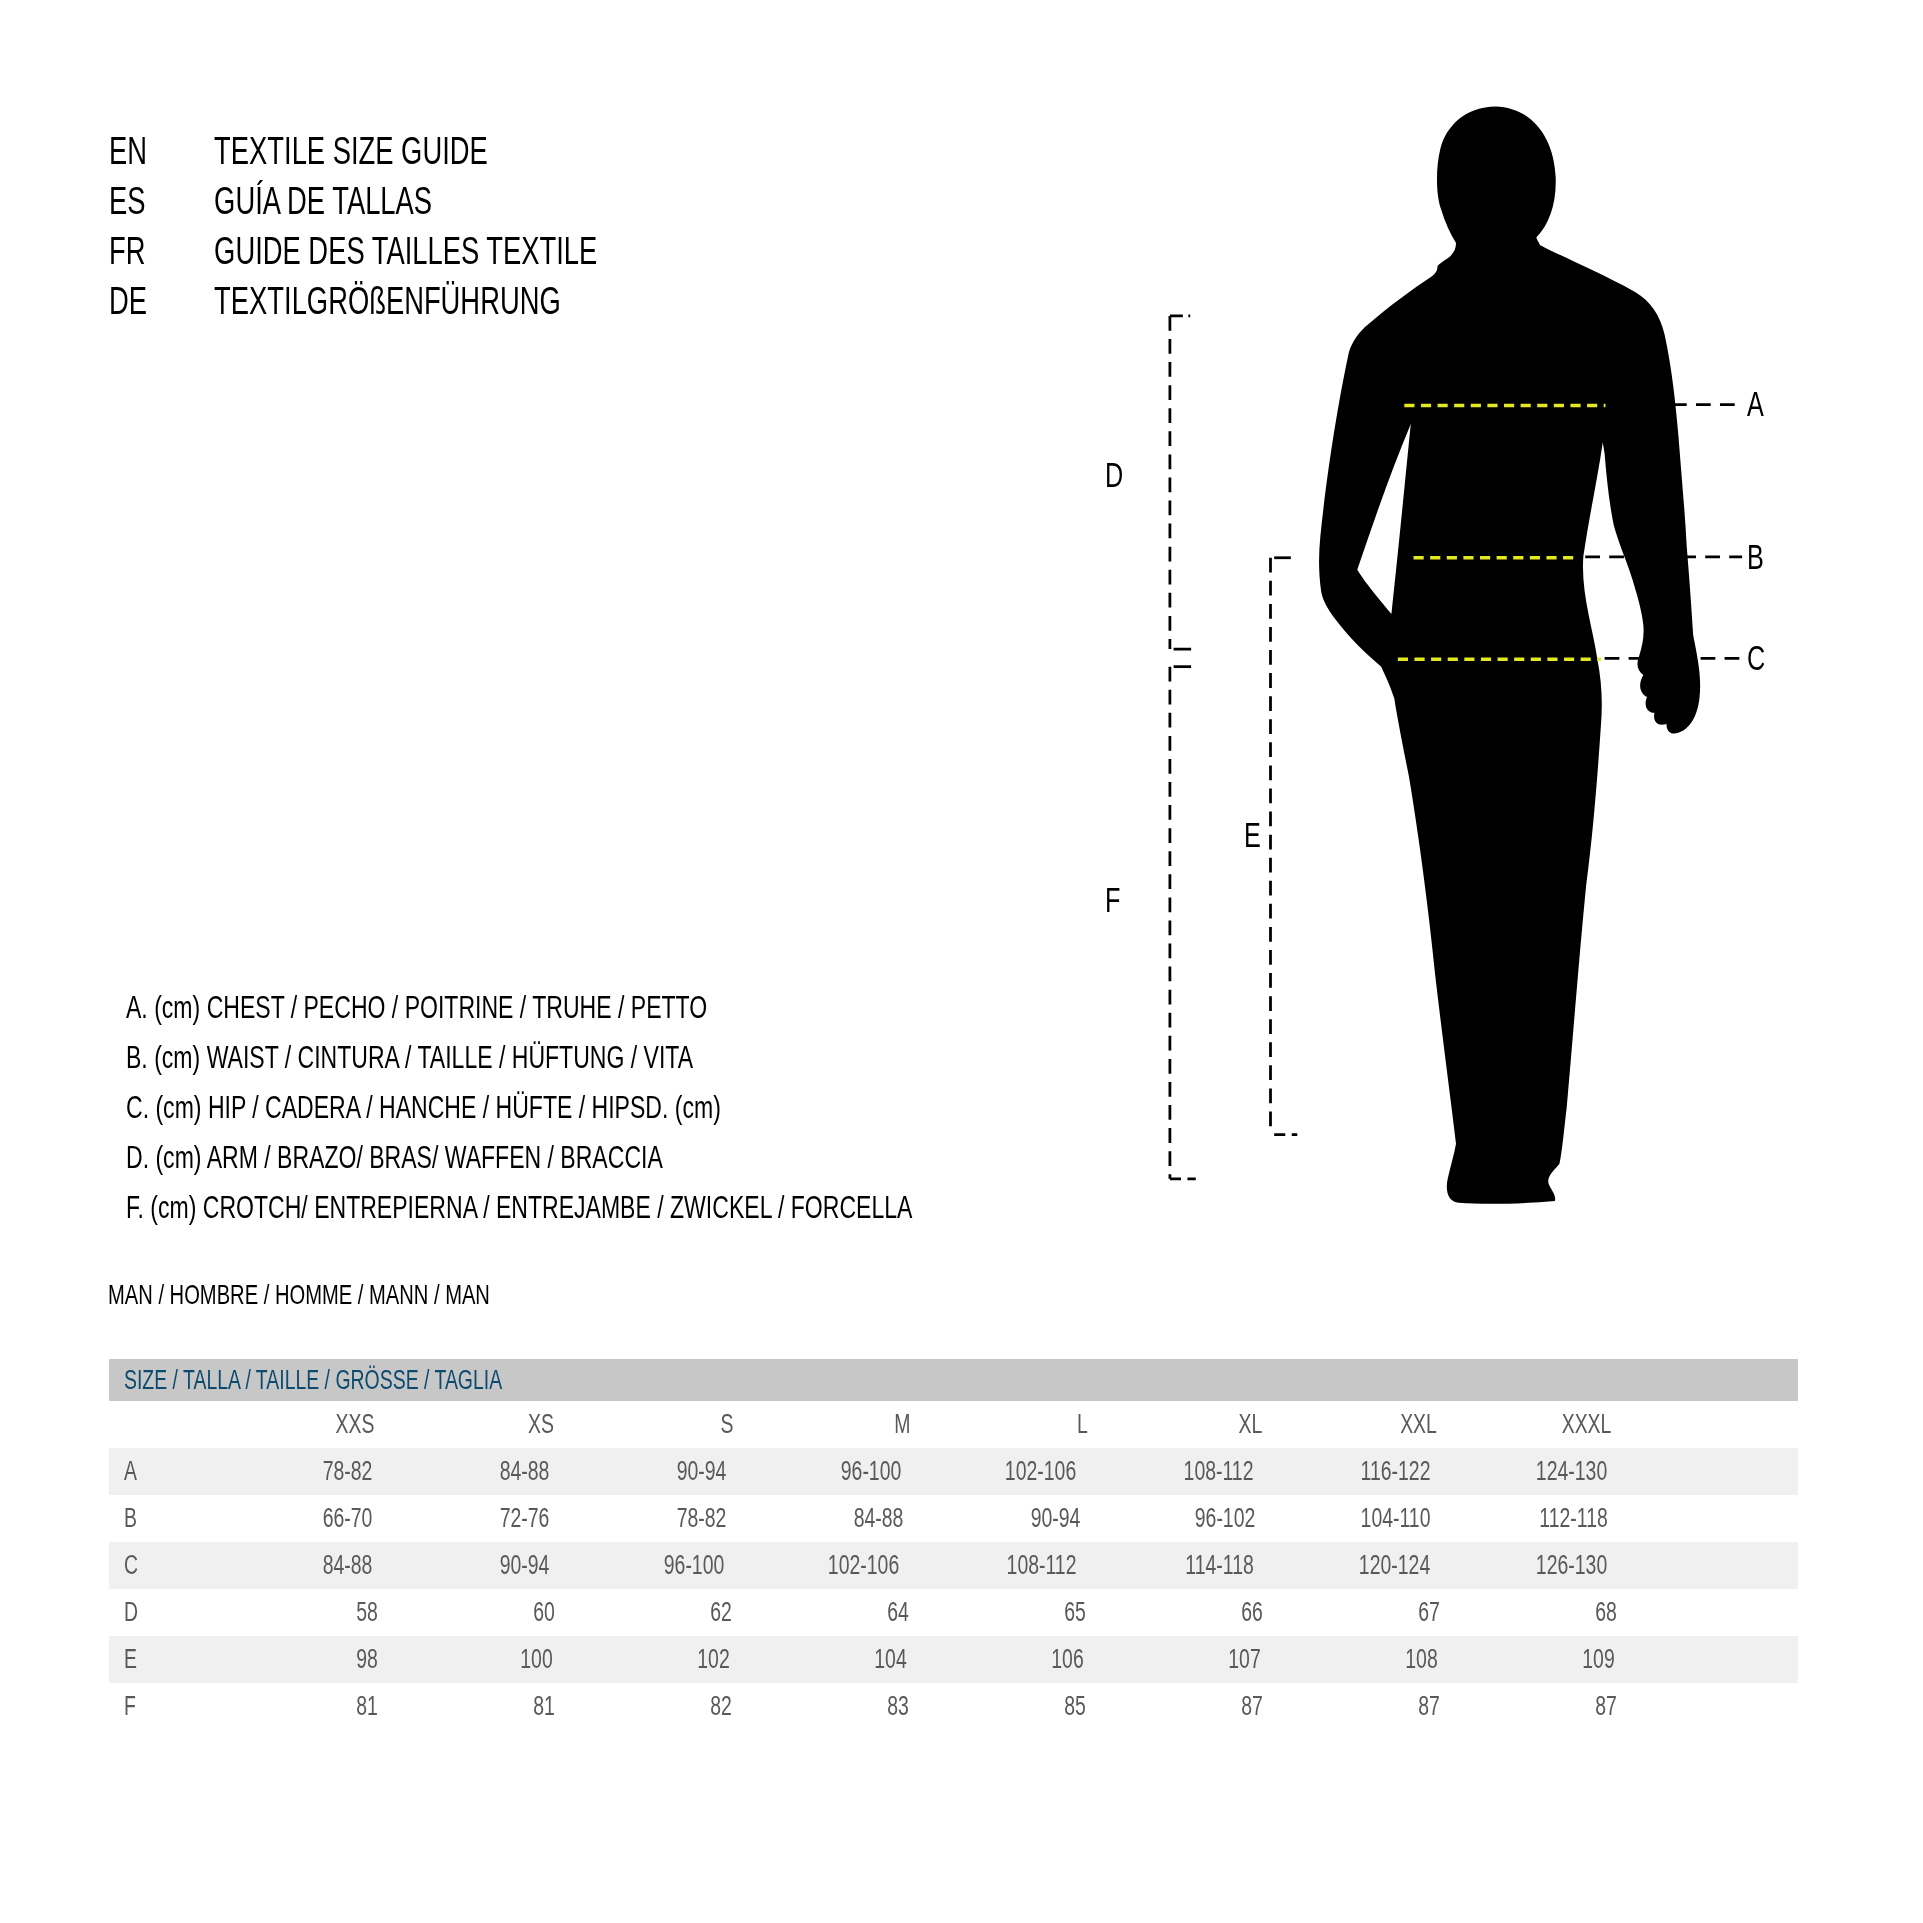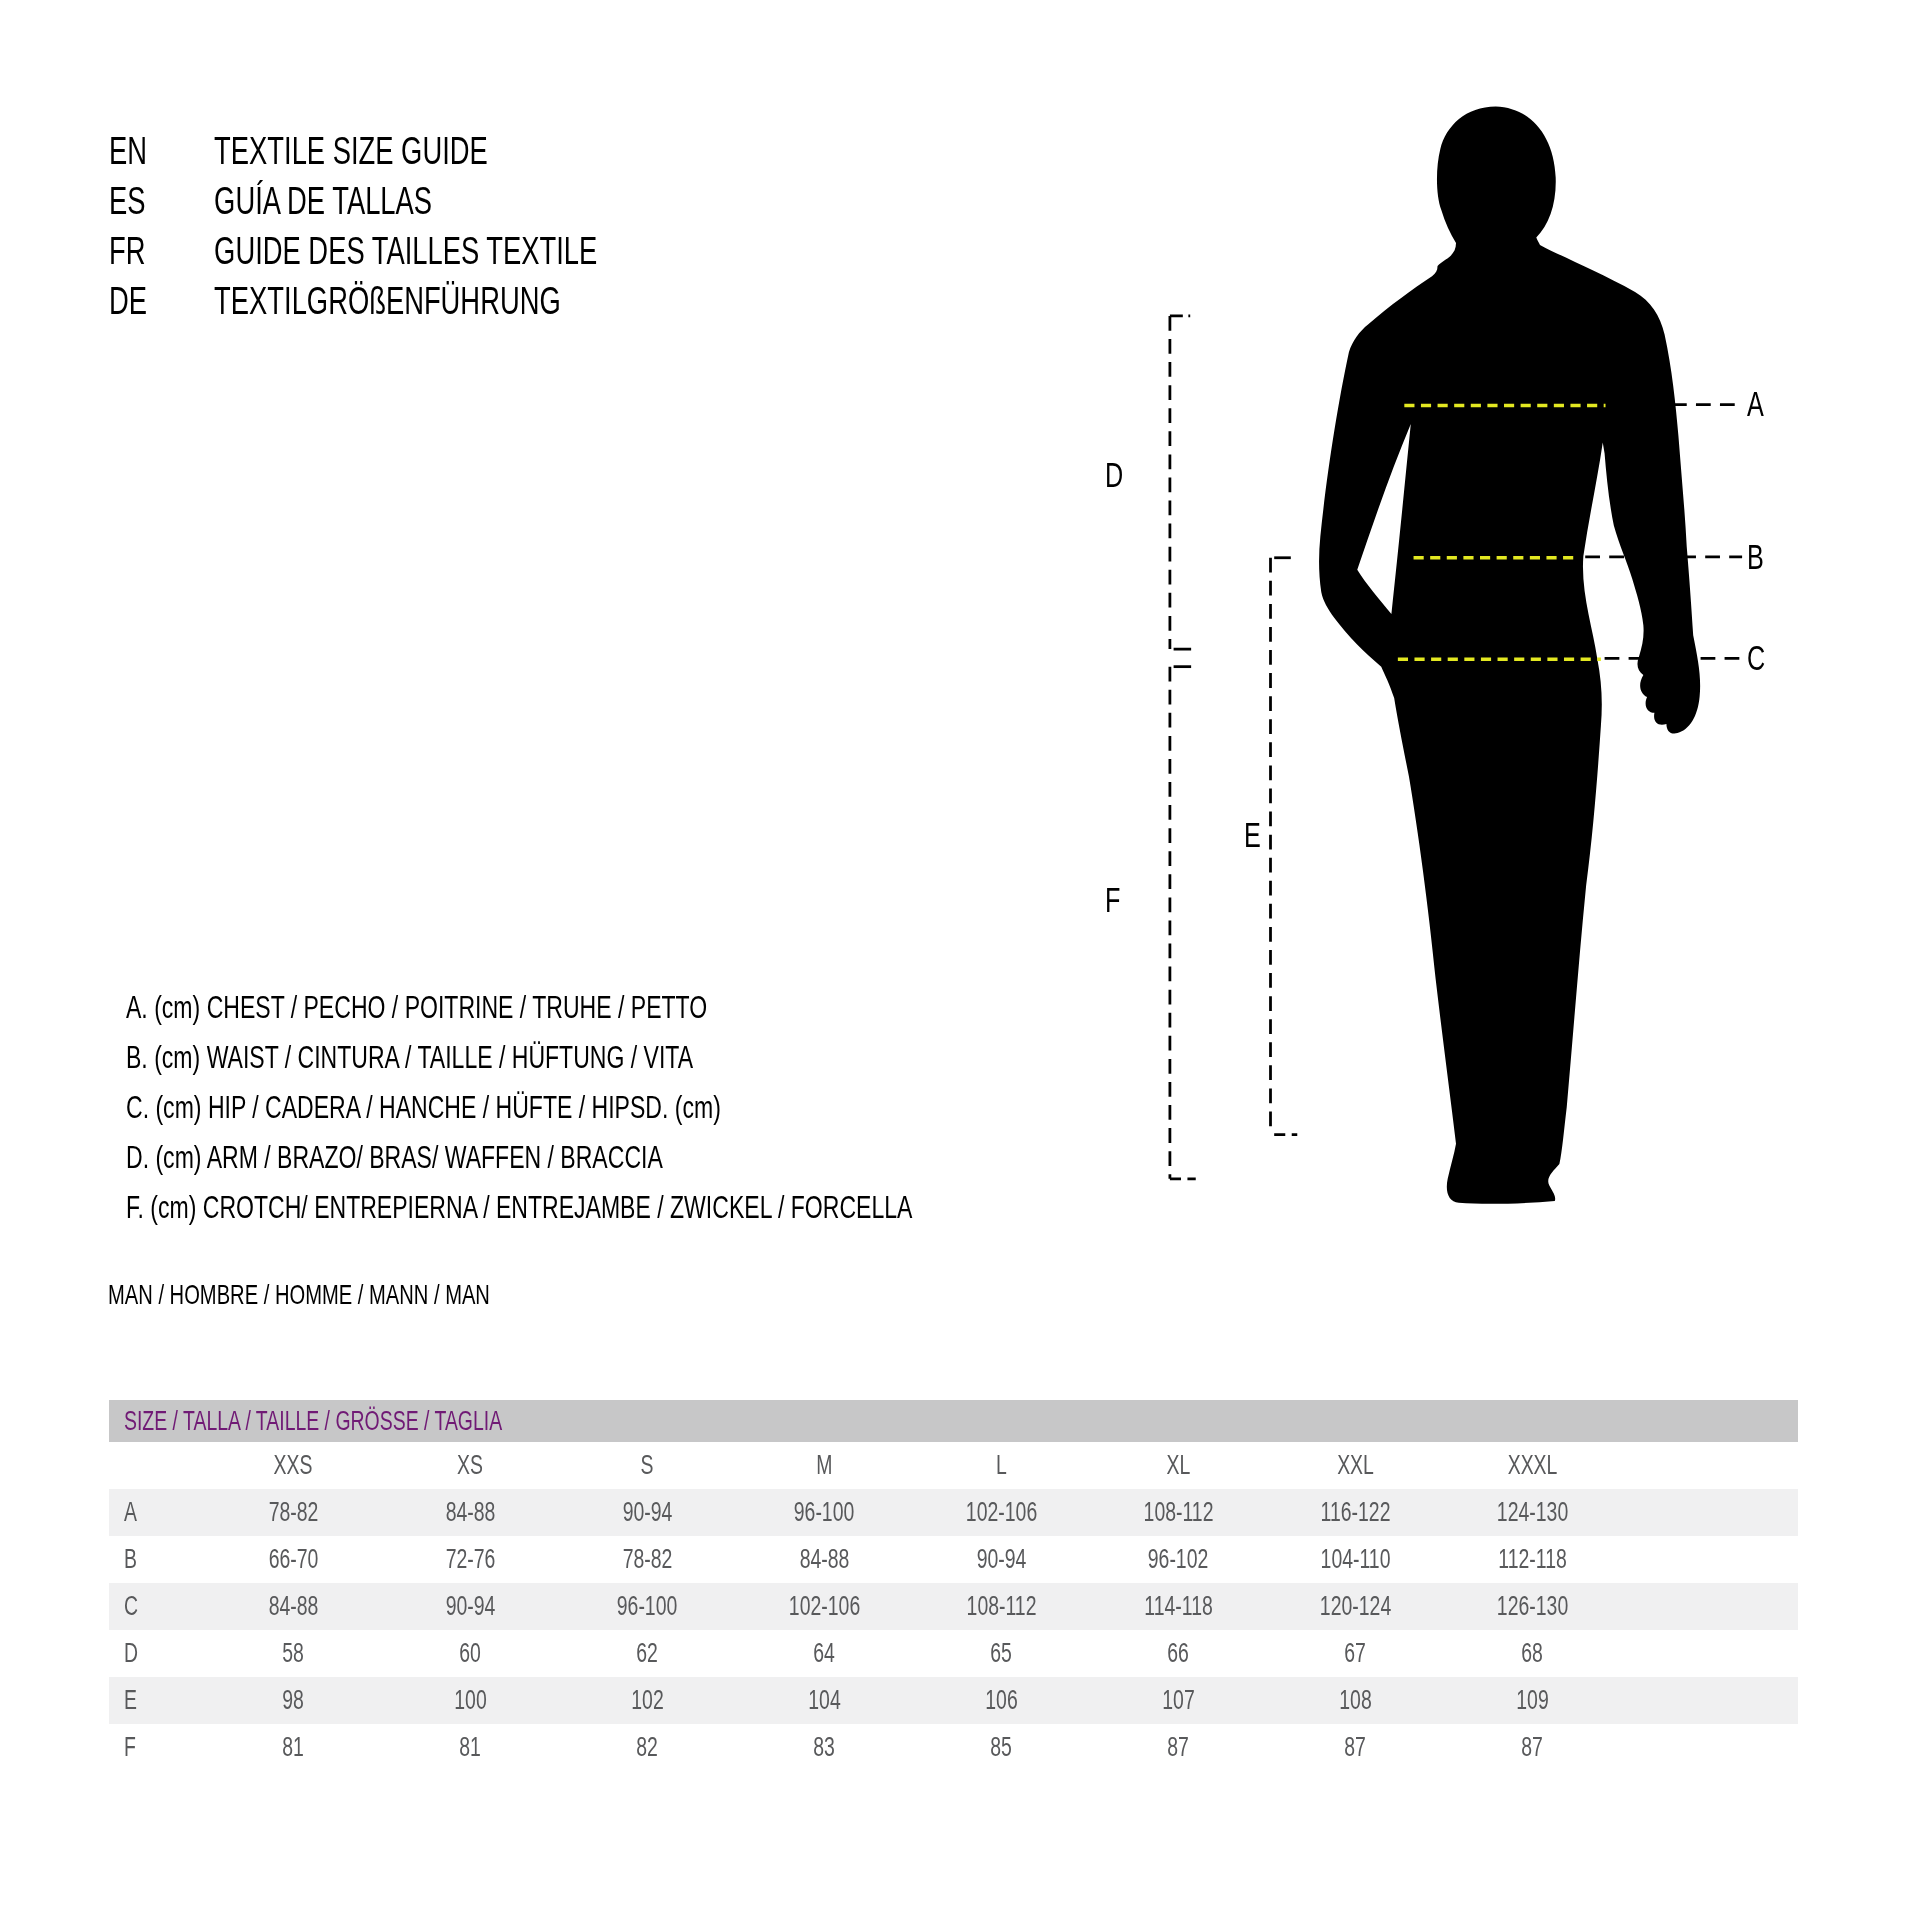--- a/index.html
+++ b/index.html
@@ -19,25 +19,25 @@
   .fig-label .cond{transform-origin:0 50%;}
 
   
   .legend-block{left:126px;top:982px;font-size:32px;line-height:50px;}
   .legend-line{height:50px;}
   .category-line{left:108px;top:1270px;font-size:28px;line-height:50px;}
 
   
   .tbl{left:109px;top:1359px;width:1689px;color:#58595b;font-size:27px;}
   .tbl-header{height:42px;background:#c7c7c8;display:flex;align-items:center;padding-left:14.8px;
-              box-sizing:border-box;color:#701a75;margin-top:41px;}
+              box-sizing:border-box;color:#0c4a6e;}
   .tbl-row{height:47px;display:grid;grid-template-columns:96px repeat(8,177px) 1fr;
            align-items:center;}
   .tbl-row.zebra{background:#f0f0f1;}
-  .tbl-row .cell{text-align:center;}
+  .tbl-row .cell{text-align:right;}
   .tbl-row .rowlabel{text-align:left;padding-left:14.8px;}
 </style>
 </head>
 <body>
 
 <div class="page">
 
   <div class="abs lang-block">
     <div class="lang-row"><span class="cond"><span class="lang-code">EN</span><span>TEXTILE SIZE GUIDE</span></span></div>
     <div class="lang-row"><span class="cond"><span class="lang-code">ES</span><span>GUÍA DE TALLAS</span></span></div>

